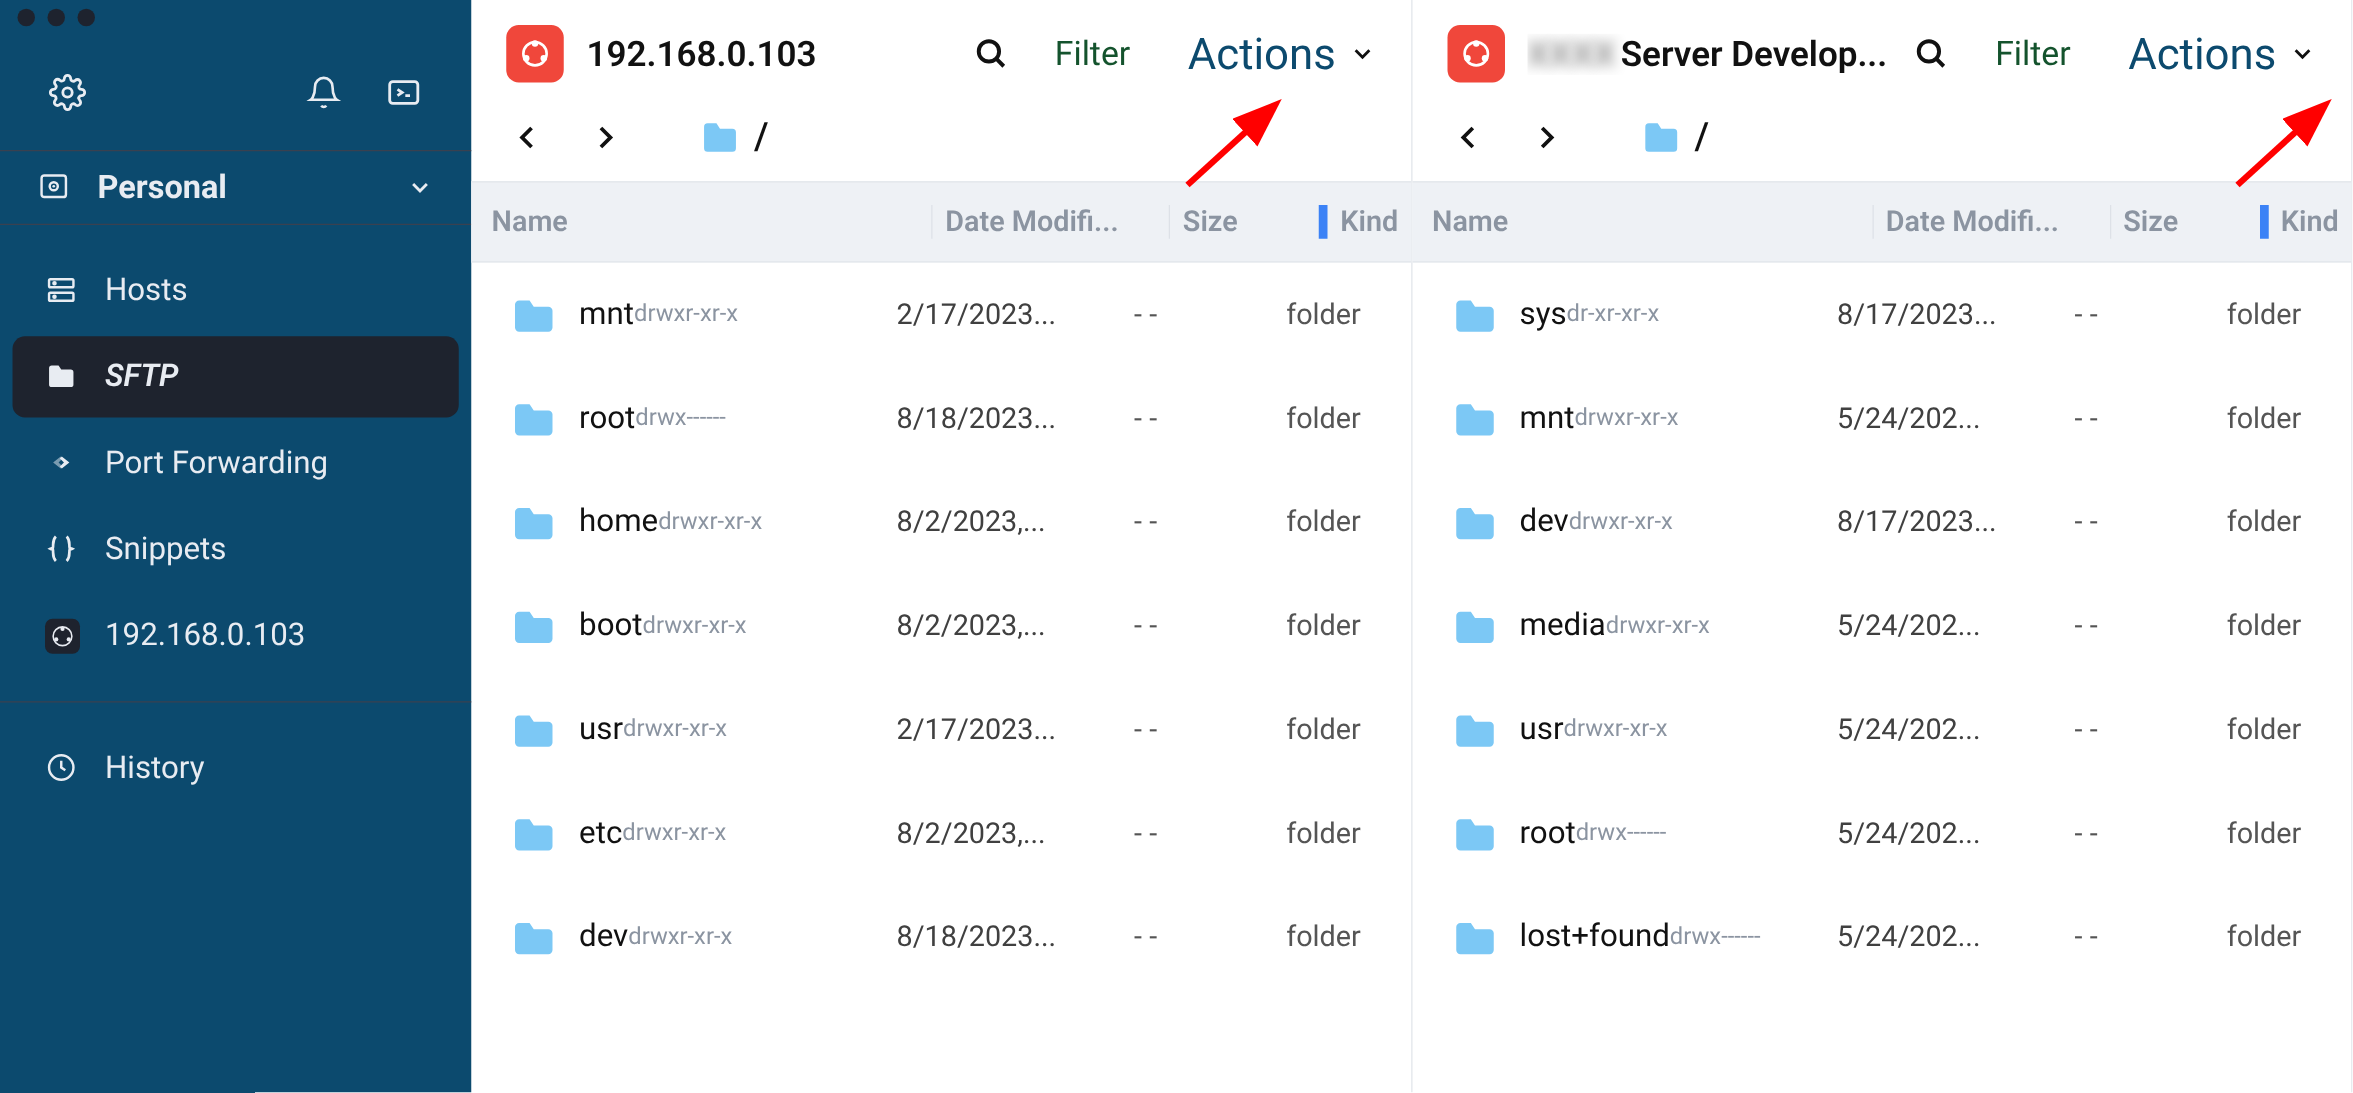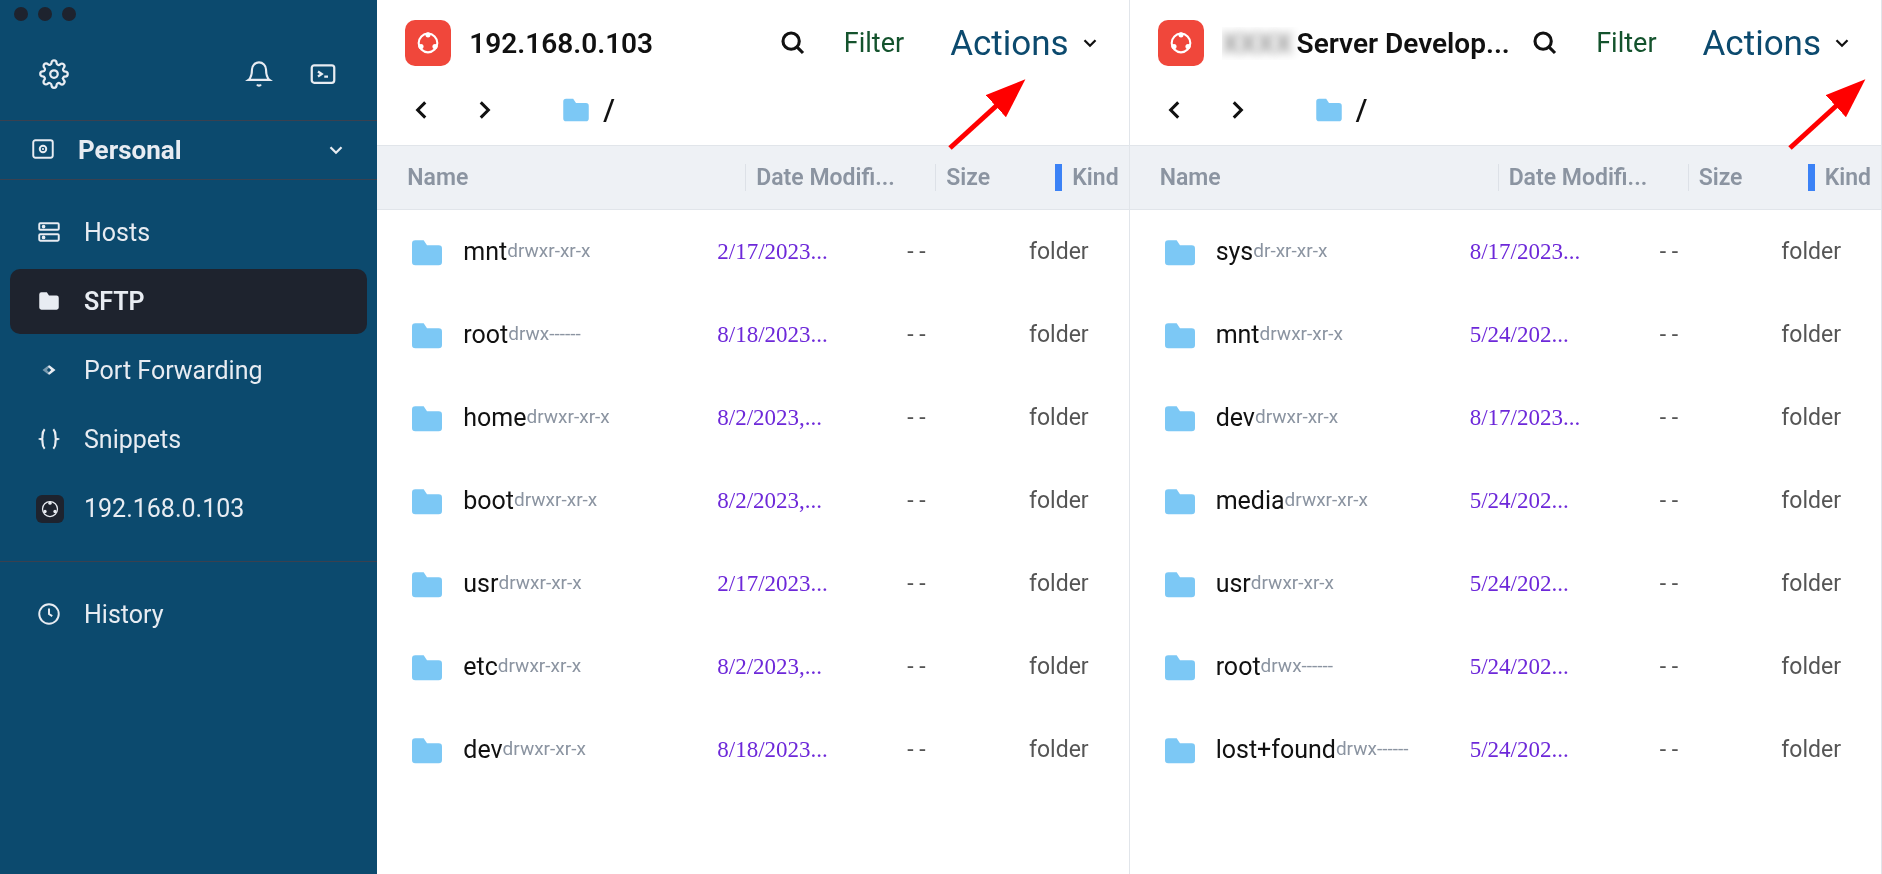--- a/index.html
+++ b/index.html
@@ -14,21 +14,21 @@
 .sb-topicons { display: flex; align-items: center; justify-content: space-between; padding: 28px 36px 28px 36px; }
 .sb-topicons .right { display: flex; gap: 28px; }
 .top-icon { width: 36px; height: 36px; display: flex; align-items: center; justify-content: center; color: #e8ecf2; }
 
 .sb-section { padding: 14px 30px; display: flex; align-items: center; gap: 20px; border-top: 1px solid #3a4150; border-bottom: 1px solid #3a4150; }
 .sb-section .label { font-size: 26px; font-weight: 700; flex: 1; }
 .sb-section .icon { width: 28px; height: 28px; }
 
 .sb-items { padding: 20px 10px; display: flex; flex-direction: column; gap: 4px; }
 .sb-item { display: flex; align-items: flex-end; gap: 20px; padding: 18px 26px; border-radius: 10px; font-size: 25px; color: #e8ecf2; }
-.sb-item.active { background: #1e232e; font-weight: 600; }
+.sb-item.active { background: #1e232e; font-weight: 600; font-style: italic; }
 .sb-item .icon { width: 28px; height: 28px; flex-shrink: 0; }
 
 .sb-bottom { border-top: 1px solid #3a4150; }
 
 .panels { flex: 1; display: flex; }
 .panel { flex: 1; display: flex; flex-direction: column; border-right: 1px solid #e1e5ea; }
 
 .panel-header { display: flex; align-items: center; padding: 20px 28px; gap: 18px; }
 .host-icon { width: 46px; height: 46px; border-radius: 10px; display: flex; align-items: center; justify-content: center; flex-shrink: 0; }
 .host-icon.red { background: #f0473b; }
@@ -41,33 +41,33 @@
 .actions-text { font-size: 35px; color: #0c4a6e; }
 
 .panel-nav { display: flex; align-items: center; gap: 28px; padding: 6px 28px 18px 28px; }
 .nav-arrow { width: 34px; height: 34px; display: flex; align-items: center; justify-content: center; }
 .path-group { display: flex; align-items: center; gap: 10px; margin-left: 30px; }
 .path-folder-icon { width: 34px; height: 34px; }
 .path-text { font-size: 30px; color: #111; font-weight: 500; }
 
 .table-header { display: flex; background: #eef1f5; border-top: 1px solid #e1e5ea; border-bottom: 1px solid #e1e5ea; padding: 18px 0; }
 .col { padding: 0 10px; font-size: 23px; color: #8b94a1; font-weight: 600; }
-.col.name { width: 330px; padding-left: 30px; }
+.col.name { width: 330px; padding-left: 16px; }
 .col.date { width: 190px; border-left: 1px solid #dde1e7; white-space: nowrap; overflow: hidden; text-overflow: ellipsis; margin-left: 38px; }
 .col.size { width: 120px; border-left: 1px solid #dde1e7; }
 .col.kind { flex: 1; border-left: 7px solid #3b82f6; }
 
 .table-body { flex: 1; overflow: hidden; }
 .row { display: flex; align-items: center; height: 83px; padding: 0 0; }
 .row .name-cell { width: 330px; padding-left: 30px; display: flex; align-items: center; gap: 16px; }
 .row .folder-icon { width: 40px; height: 40px; flex-shrink: 0; }
 .row .name-stack { display: flex; }
 .row .fname { font-size: 25px; color: #111; }
 .row .fperm { font-size: 19px; color: #8b94a1; margin-top: 2px; }
-.row .date-cell { width: 190px; padding: 0 10px; font-size: 23px; color: #6d28d9; white-space: nowrap; overflow: hidden; text-overflow: ellipsis; font-family: Liberation Serif, serif; }
+.row .date-cell { width: 190px; padding: 0 10px; font-size: 23px; color: #404040; white-space: nowrap; overflow: hidden; text-overflow: ellipsis; }
 .row .size-cell { width: 120px; padding: 0 10px; font-size: 23px; color: #555; }
 .row .kind-cell { flex: 1; padding: 0 10px; font-size: 23px; color: #555; text-align: right; padding-right: 40px; }
 
 .arrow-annotation { position: absolute; pointer-events: none; }
 
 svg { display: block; }
 </style>
 </head>
 <body>
 

